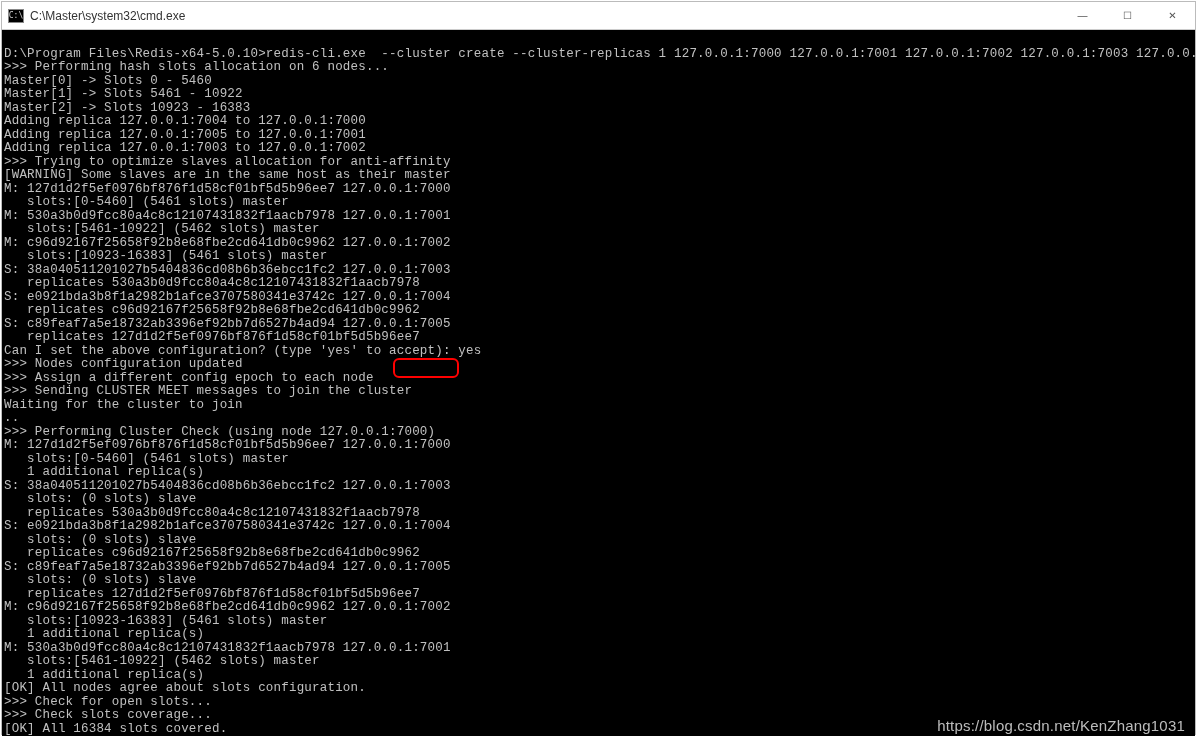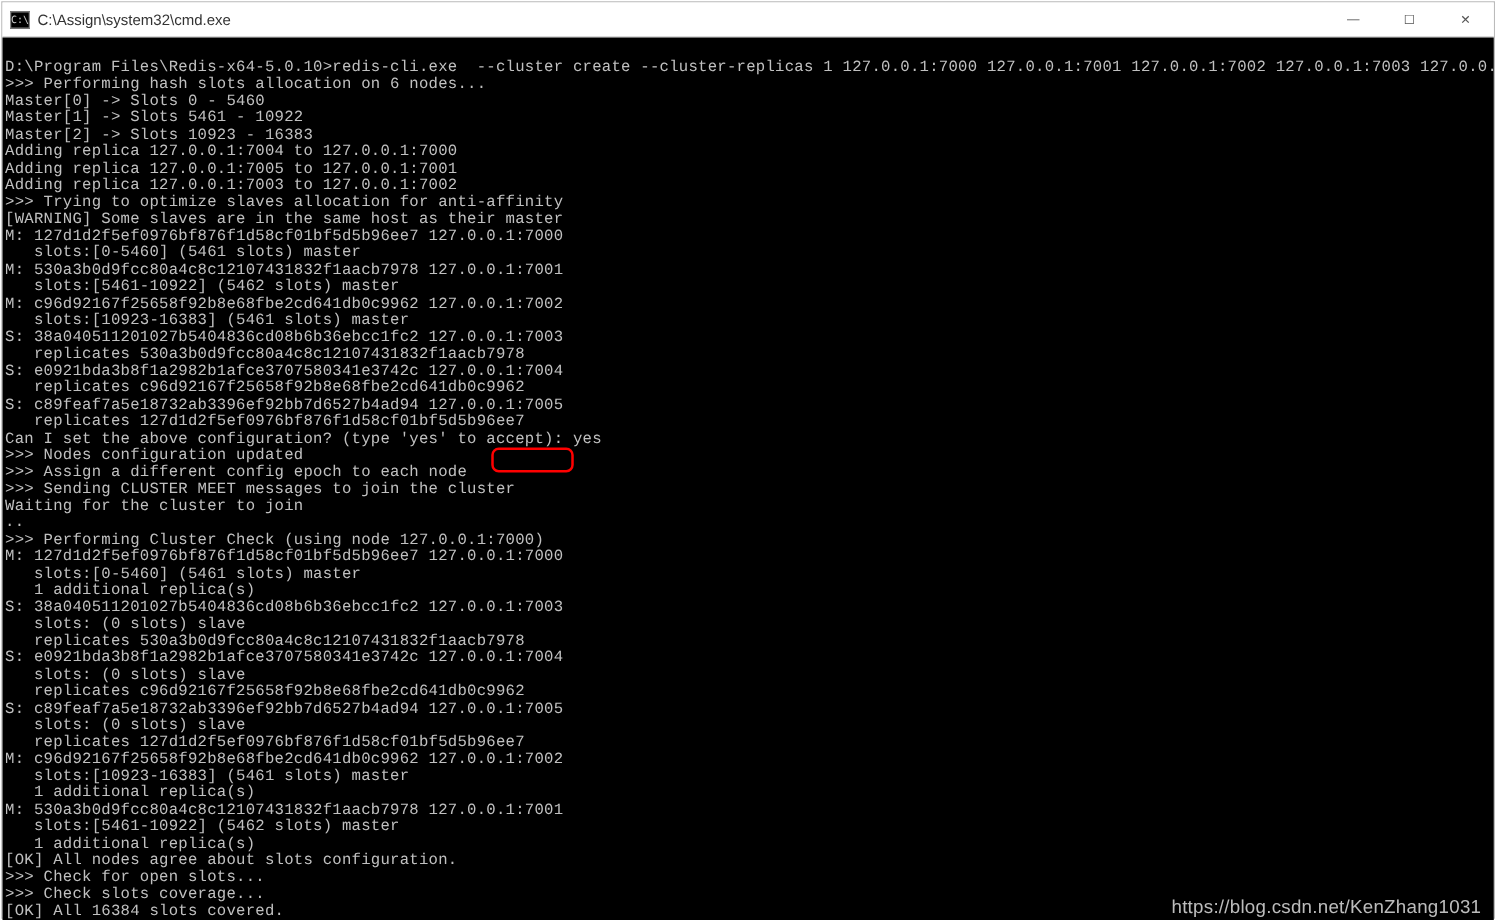--- a/index.html
+++ b/index.html
@@ -84,21 +84,21 @@
   }
 </style>
 </head>
 <body>
 
 <div class="outer-border">
   <div class="titlebar">
     <div class="cmd-icon">
         <span>C:\</span>
       </div>
-    <div class="title-text">C:\Assign\system32\cmd.exe</div>
+    <div class="title-text">C:\Master\system32\cmd.exe</div>
     <div class="spacer"></div>
     <div class="win-btn">―</div>
     <div class="win-btn">☐</div>
     <div class="win-btn">✕</div>
   </div>
 
   <div class="terminal" id="term"><div class="line">&nbsp;</div><div class="line">D:\Program Files\Redis-x64-5.0.10&gt;redis-cli.exe  --cluster create --cluster-replicas 1 127.0.0.1:7000 127.0.0.1:7001 127.0.0.1:7002 127.0.0.1:7003 127.0.0.1:7004 127.0.0.1:7005</div><div class="line">&gt;&gt;&gt; Performing hash slots allocation on 6 nodes...</div><div class="line">Master[0] -&gt; Slots 0 - 5460</div><div class="line">Master[1] -&gt; Slots 5461 - 10922</div><div class="line">Master[2] -&gt; Slots 10923 - 16383</div><div class="line">Adding replica 127.0.0.1:7004 to 127.0.0.1:7000</div><div class="line">Adding replica 127.0.0.1:7005 to 127.0.0.1:7001</div><div class="line">Adding replica 127.0.0.1:7003 to 127.0.0.1:7002</div><div class="line">&gt;&gt;&gt; Trying to optimize slaves allocation for anti-affinity</div><div class="line">[WARNING] Some slaves are in the same host as their master</div><div class="line">M: 127d1d2f5ef0976bf876f1d58cf01bf5d5b96ee7 127.0.0.1:7000</div><div class="line">   slots:[0-5460] (5461 slots) master</div><div class="line">M: 530a3b0d9fcc80a4c8c12107431832f1aacb7978 127.0.0.1:7001</div><div class="line">   slots:[5461-10922] (5462 slots) master</div><div class="line">M: c96d92167f25658f92b8e68fbe2cd641db0c9962 127.0.0.1:7002</div><div class="line">   slots:[10923-16383] (5461 slots) master</div><div class="line">S: 38a040511201027b5404836cd08b6b36ebcc1fc2 127.0.0.1:7003</div><div class="line">   replicates 530a3b0d9fcc80a4c8c12107431832f1aacb7978</div><div class="line">S: e0921bda3b8f1a2982b1afce3707580341e3742c 127.0.0.1:7004</div><div class="line">   replicates c96d92167f25658f92b8e68fbe2cd641db0c9962</div><div class="line">S: c89feaf7a5e18732ab3396ef92bb7d6527b4ad94 127.0.0.1:7005</div><div class="line">   replicates 127d1d2f5ef0976bf876f1d58cf01bf5d5b96ee7</div><div class="line">Can I set the above configuration? (type 'yes' to accept): yes</div><div class="line">&gt;&gt;&gt; Nodes configuration updated</div><div class="line">&gt;&gt;&gt; Assign a different config epoch to each node</div><div class="line">&gt;&gt;&gt; Sending CLUSTER MEET messages to join the cluster</div><div class="line">Waiting for the cluster to join</div><div class="line">..</div><div class="line">&gt;&gt;&gt; Performing Cluster Check (using node 127.0.0.1:7000)</div><div class="line">M: 127d1d2f5ef0976bf876f1d58cf01bf5d5b96ee7 127.0.0.1:7000</div><div class="line">   slots:[0-5460] (5461 slots) master</div><div class="line">   1 additional replica(s)</div><div class="line">S: 38a040511201027b5404836cd08b6b36ebcc1fc2 127.0.0.1:7003</div><div class="line">   slots: (0 slots) slave</div><div class="line">   replicates 530a3b0d9fcc80a4c8c12107431832f1aacb7978</div><div class="line">S: e0921bda3b8f1a2982b1afce3707580341e3742c 127.0.0.1:7004</div><div class="line">   slots: (0 slots) slave</div><div class="line">   replicates c96d92167f25658f92b8e68fbe2cd641db0c9962</div><div class="line">S: c89feaf7a5e18732ab3396ef92bb7d6527b4ad94 127.0.0.1:7005</div><div class="line">   slots: (0 slots) slave</div><div class="line">   replicates 127d1d2f5ef0976bf876f1d58cf01bf5d5b96ee7</div><div class="line">M: c96d92167f25658f92b8e68fbe2cd641db0c9962 127.0.0.1:7002</div><div class="line">   slots:[10923-16383] (5461 slots) master</div><div class="line">   1 additional replica(s)</div><div class="line">M: 530a3b0d9fcc80a4c8c12107431832f1aacb7978 127.0.0.1:7001</div><div class="line">   slots:[5461-10922] (5462 slots) master</div><div class="line">   1 additional replica(s)</div><div class="line">[OK] All nodes agree about slots configuration.</div><div class="line">&gt;&gt;&gt; Check for open slots...</div><div class="line">&gt;&gt;&gt; Check slots coverage...</div><div class="line">[OK] All 16384 slots covered.</div>
     
     <div class="highlight-box" id="hlbox" style="left: 391px; top: 328px; width: 66px; height: 20px;"></div>
     <div class="watermark">https://blog.csdn.net/KenZhang1031</div>

